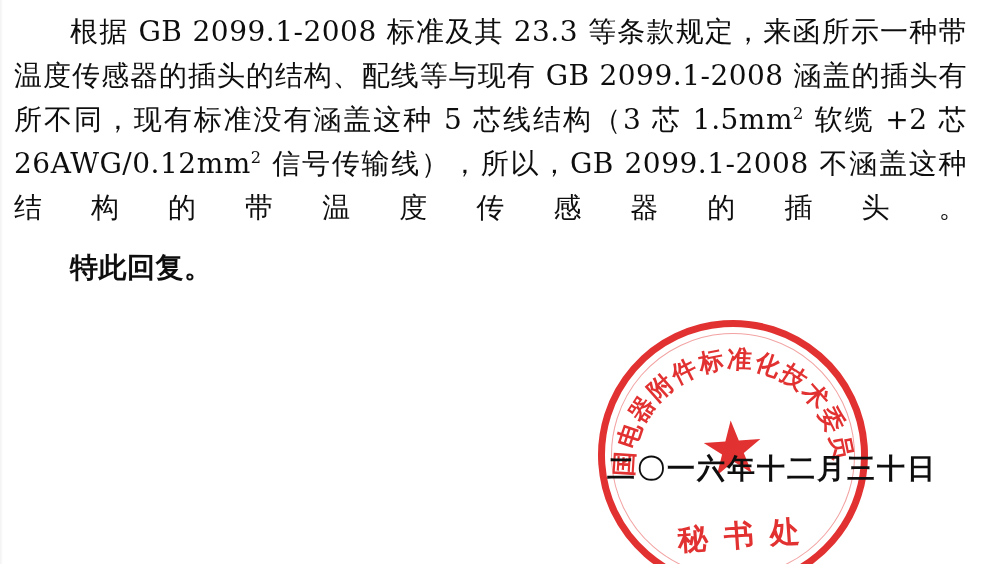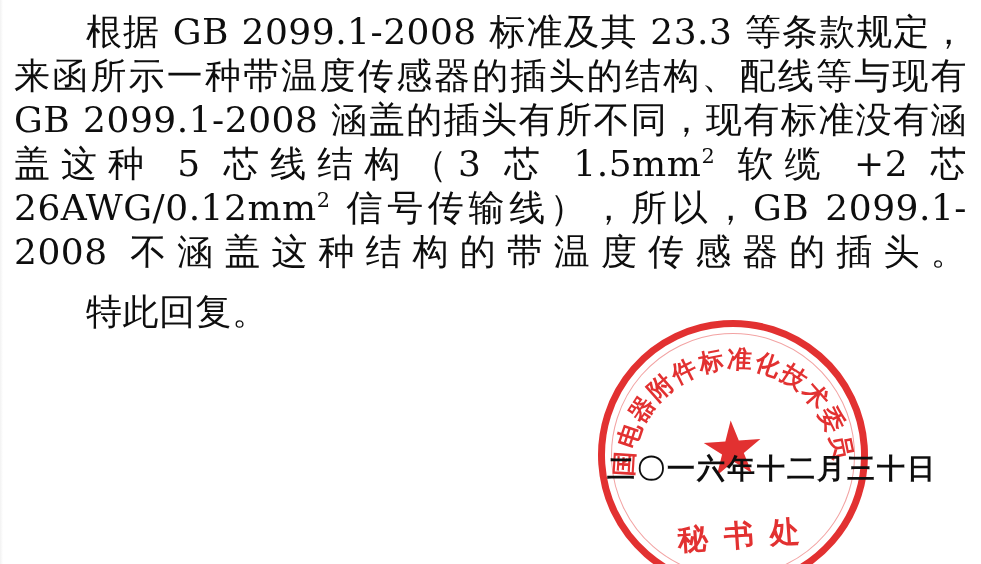--- a/index.html
+++ b/index.html
@@ -16,21 +16,21 @@
     position: relative;
   }
   .page {
     position: relative;
     width: 981px;
     height: 564px;
     box-sizing: border-box;
     padding: 10px 14px 0 14px;
   }
   .body-text {
-    font-size: 36px;
+    font-size: 28px;
     line-height: 44px;
     text-align: justify;
     text-justify: inter-character;
     letter-spacing: 0.5px;
     color: #0e0e0e;
   }
   .para {
     margin: 0 0 8px 0;
     text-indent: 2em;
     text-align: justify;
@@ -38,20 +38,21 @@
   }
   .para sup {
     font-size: 0.58em;
     vertical-align: super;
     line-height: 0;
   }
   .para-reply {
     margin: 16px 0 0 0;
     text-indent: 2em;
     text-align: left;
+    font-weight: bold;
   }
   .sig-area {
     position: absolute;
     left: 0;
     top: 300px;
     width: 981px;
     height: 264px;
   }
   .date-line {
     position: absolute;

